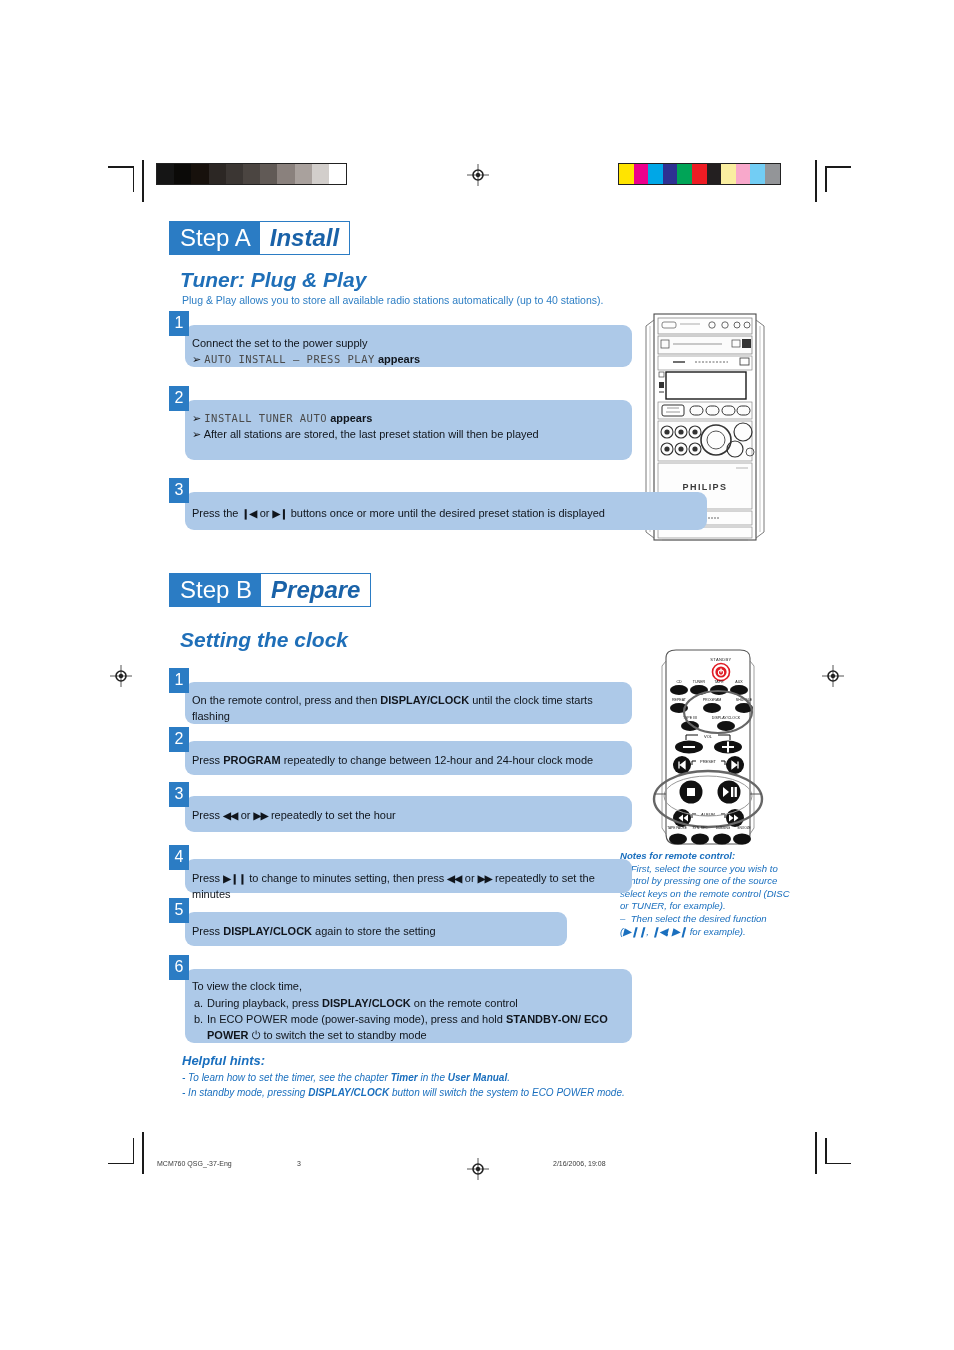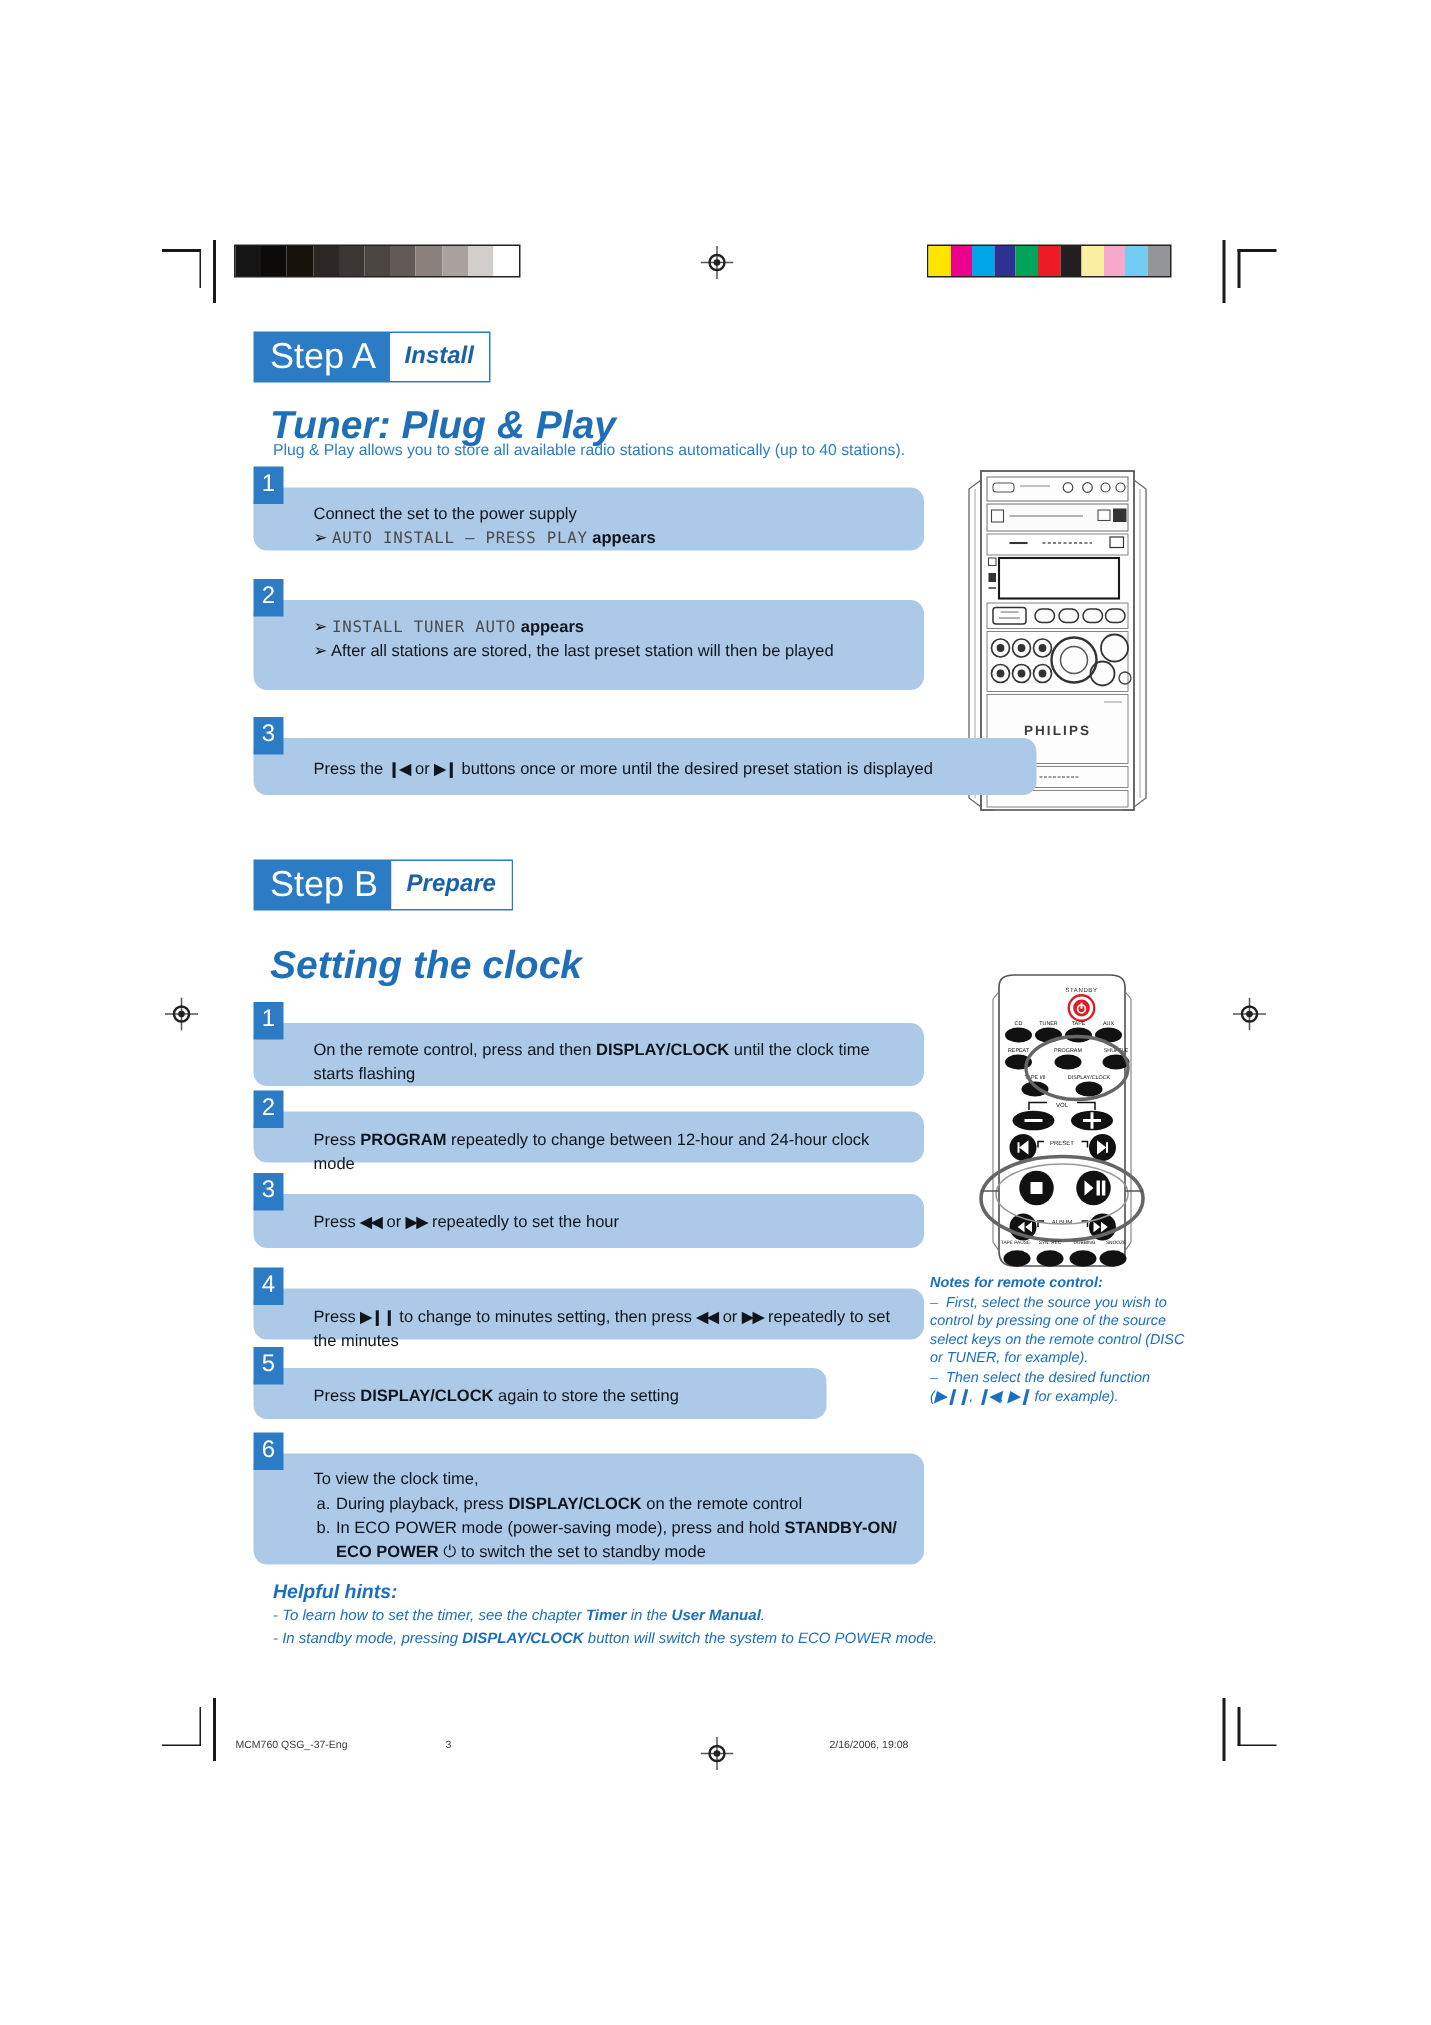--- a/index.html
+++ b/index.html
@@ -64,33 +64,33 @@
     font-size: 24px;
     font-weight: 400;
     line-height: 32px;
     padding: 0 9px 0 10px;
     letter-spacing: 0px;
     white-space: nowrap;
   }
   .step-badge .step-right {
     background: #ffffff;
     color: #1a62a8;
-    font-size: 16px;
+    font-size: 24px;
     font-style: italic;
     font-weight: bold;
     line-height: 32px;
     padding: 0 10px;
     white-space: nowrap;
   }
 
   
   .section-title {
     position: absolute;
     color: #1f6fb8;
-    font-size: 26px;
+    font-size: 21px;
     font-weight: bold;
     font-style: italic;
     white-space: nowrap;
   }
   .section-sub {
     position: absolute;
     color: #2d7ec4;
     font-size: 10.5px;
     white-space: nowrap;
   }
@@ -106,27 +106,27 @@
     background: #2b7cc4;
     color: #ffffff;
     font-size: 16px;
     line-height: 23px;
     text-align: center;
     z-index: 3;
     font-weight: 400;
   }
   .step-box {
     position: absolute;
-    left: 0;
+    left: 16px;
     background: #adc9e8;
     border-radius: 9px;
     color: #10151c;
     font-size: 11px;
     line-height: 15.5px;
-    padding: 11px 14px 11px 40px;
+    padding: 11px 14px 11px 7px;
     box-sizing: border-box;
     z-index: 1;
   }
   .step-box b { font-weight: bold; }
   .step-box .lcd {
     font-family: "DejaVu Sans Mono", monospace;
     color: #4a4a4a;
     font-size: 10.5px;
     letter-spacing: 0.5px;
   }

